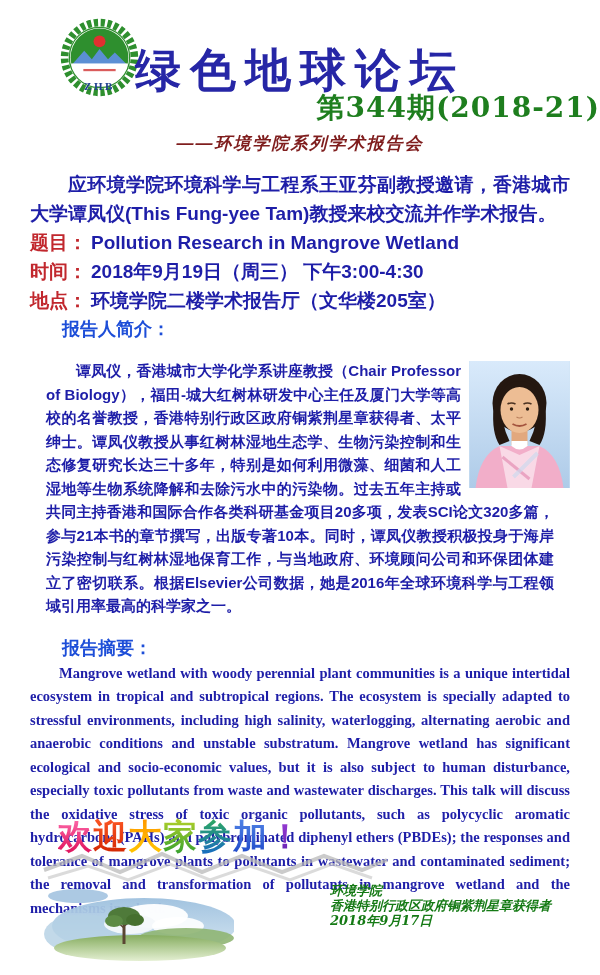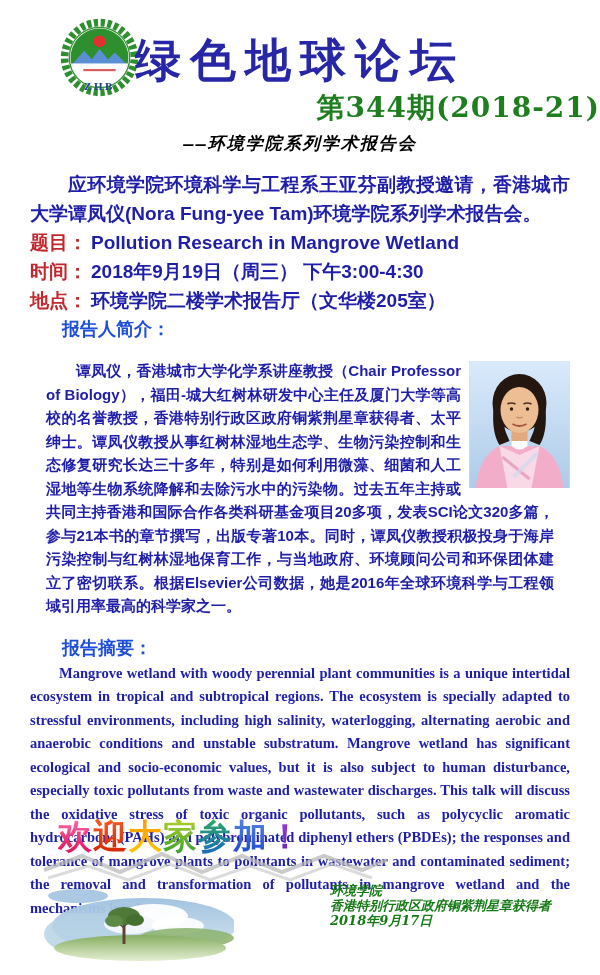--- a/index.html
+++ b/index.html
@@ -4,34 +4,34 @@
 <style>
   html,body{margin:0;padding:0;background:#888;}
   .page{
     position:relative; width:600px; height:975px; background:#ffffff;
     margin:0 auto; overflow:hidden;
     font-family:"Liberation Sans", sans-serif;
   }
   
   .logo{position:absolute; left:57px; top:15px; width:85px; height:85px;}
   .forum-title{
-    position:absolute; top:30px; left:0; width:100%;
+    position:absolute; top:40px; left:0; width:100%;
     text-align:center; font-family:"DejaVu Serif", serif;
     font-size:46px; font-weight:bold; letter-spacing:9px;
     color:#2626a6; white-space:nowrap;
   }
   .issue-line{
     position:absolute; top:89px; left:0; width:100%;
     text-align:right; font-family:"DejaVu Serif", serif;
     font-size:28px; font-weight:bold; color:#1e7e1e; letter-spacing:1px;
   }
   .series-line{
     position:absolute; top:132px; left:0; width:100%;
-    text-align:center; font-family:Liberation Mono, monospace; font-style:italic;
-    font-size:17px; font-weight:bold; color:#000000; letter-spacing:2px;
+    text-align:center; font-family:Liberation Sans, sans-serif; font-style:italic;
+    font-size:17px; font-weight:bold; color:#7f1d1d; letter-spacing:2px;
   }
   
   .main{position:absolute; top:170px; left:30px; width:540px;}
   .intro{
     margin:0; font-size:19px; font-weight:bold; color:#1e1ea8;
     line-height:29px; text-indent:2em; text-align:justify;
   }
   .detail-row{font-size:19px; font-weight:bold; line-height:29px; white-space:nowrap;}
   .detail-label{color:#c1272d;}
   .detail-value{color:#1e1ea8; margin-left:4px;}
@@ -92,21 +92,21 @@
       </g>
       <text x="50" y="88" text-anchor="middle" font-family="Liberation Serif, serif" font-size="13" font-weight="bold" letter-spacing="3" fill="#1f3f8f">ZHB</text>
     </svg>
   </div>
 
   <div class="forum-title">绿色地球论坛</div>
   <div class="issue-line">第344期(2018-21)</div>
   <div class="series-line">——环境学院系列学术报告会</div>
 
   <div class="main">
-    <p class="intro">应环境学院环境科学与工程系王亚芬副教授邀请，香港城市大学谭凤仪(Nora Fung-yee Tam)环境学院系列学术报告会。</p>
+    <p class="intro">应环境学院环境科学与工程系王亚芬副教授邀请，香港城市大学谭凤仪(This Fung-yee Tam)教授来校交流并作学术报告。</p>
 
     <div class="detail-row">
       <span class="detail-label">题目：</span><span class="detail-value">Pollution Research in Mangrove Wetland</span>
     </div>
     <div class="detail-row">
       <span class="detail-label">时间：</span><span class="detail-value">2018年9月19日（周三） 下午3:00-4:30</span>
     </div>
     <div class="detail-row">
       <span class="detail-label">地点：</span><span class="detail-value">环境学院二楼学术报告厅（文华楼205室）</span>
     </div>

